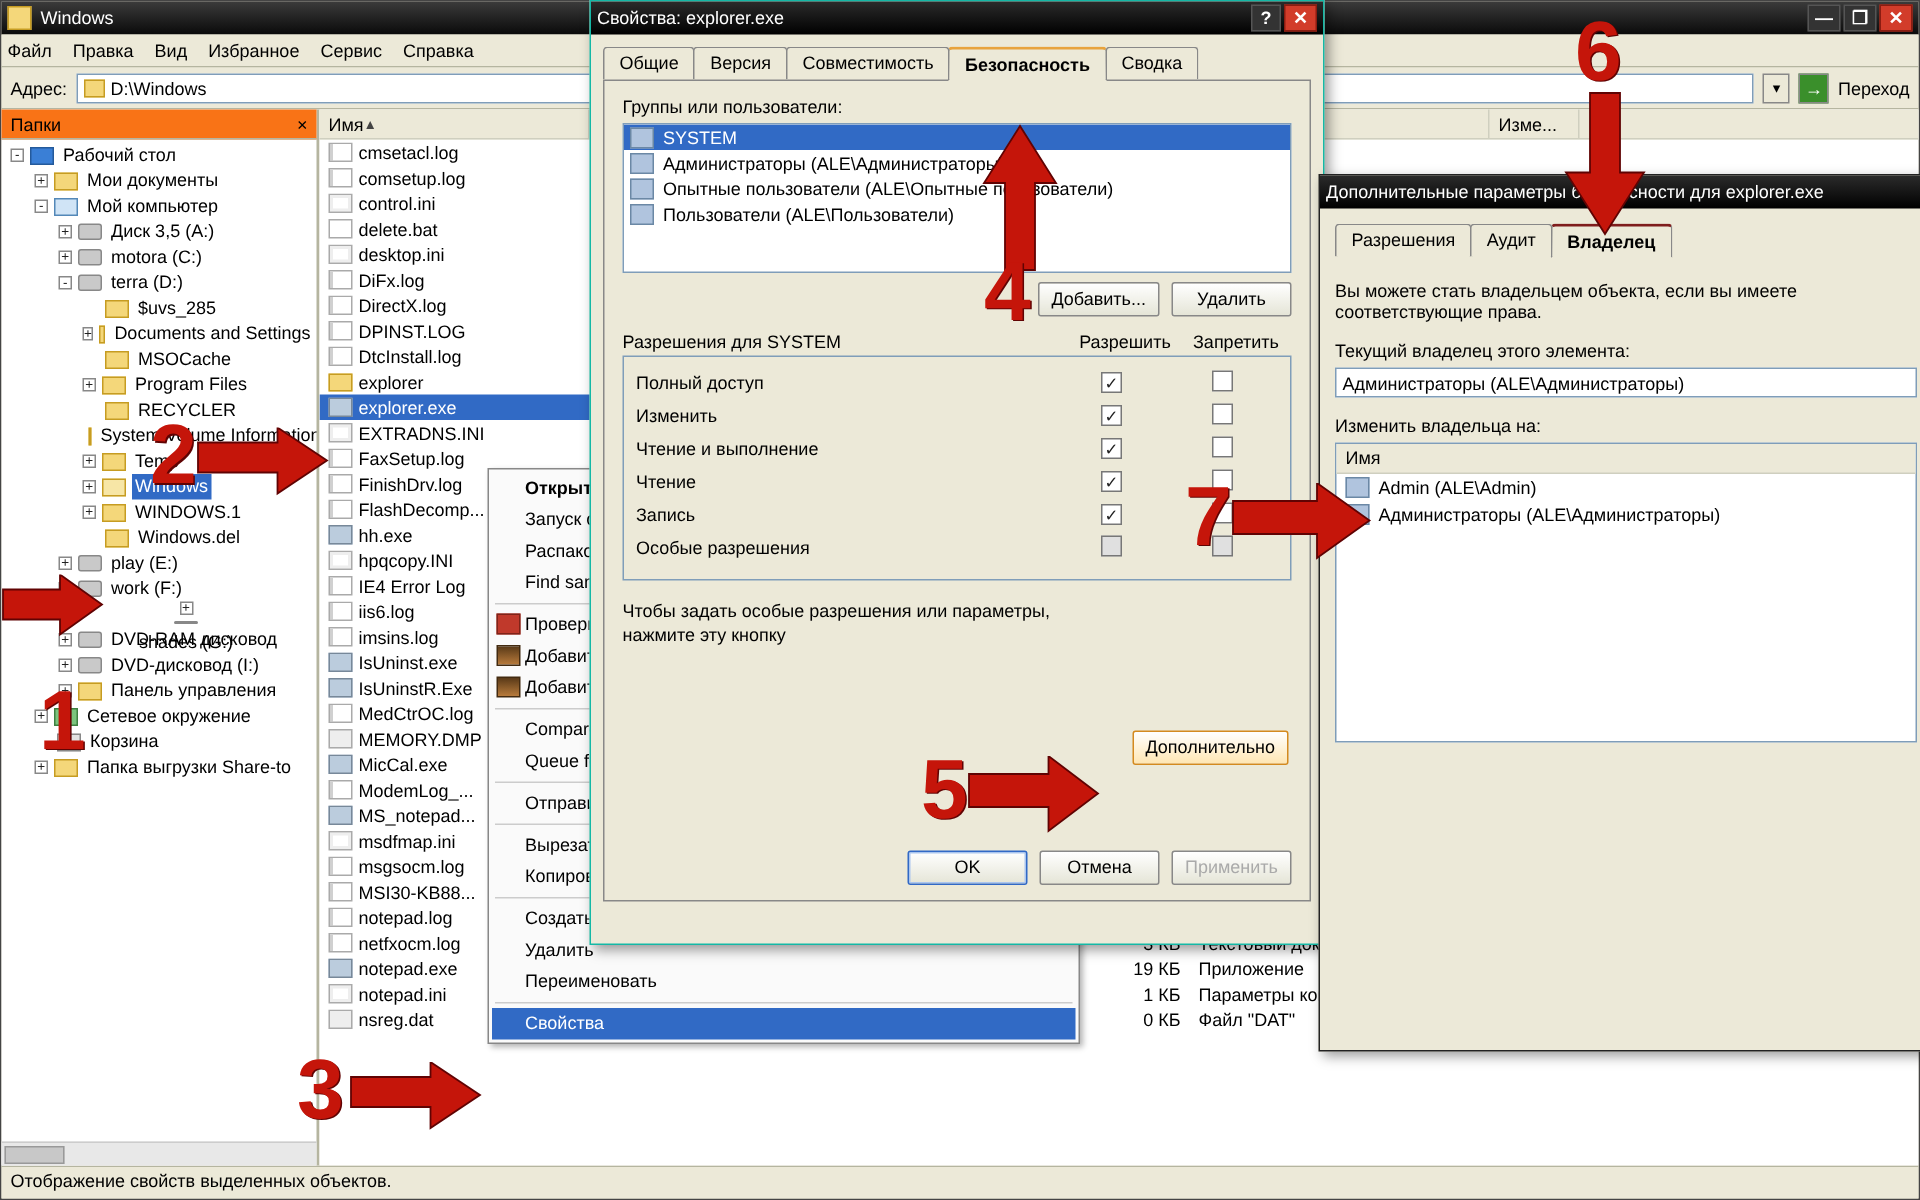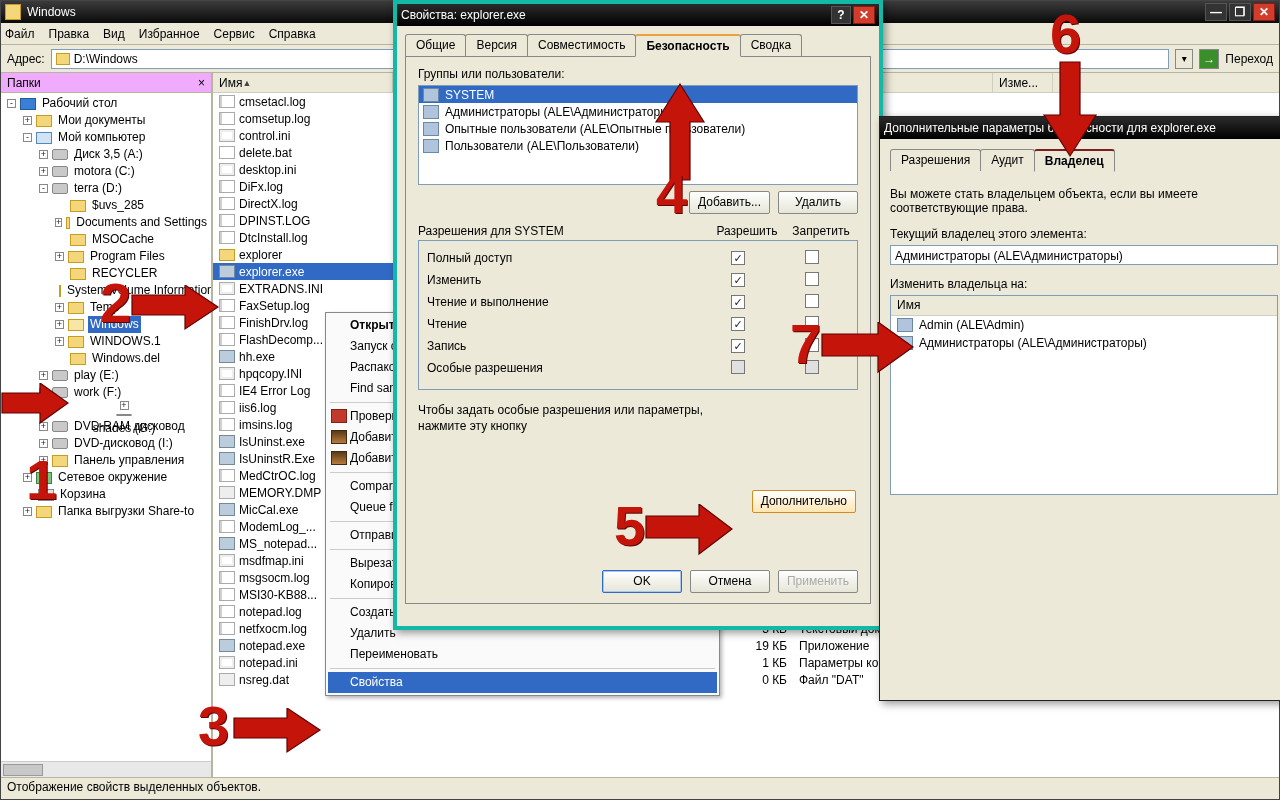--- a/index.html
+++ b/index.html
@@ -20,21 +20,21 @@
   .addrbar .fold { width:14px; height:12px; background:#f4d77a; border:1px solid #c69c22; display:inline-block; }
   .addrbar .go { width:20px; height:20px; background:#3a8f2b; display:flex; align-items:center; justify-content:center; color:#fff; border:1px solid #888;}
   .addrbar .go::after{content:"→"; font-weight:bold;}
   .addrbar .dropdown-btn{ width:18px; height:20px; border:1px solid #888; background:#ece9d8; display:flex; align-items:center; justify-content:center; }
   .addrbar .dropdown-btn::after{content:"▾"; font-size:10px;}
   .body-row { display:flex; height:calc(100% - 22px - 22px - 28px - 22px); }
   .statusbar { height:22px; background:#ece9d8; border-top:1px solid #b5b5a0; padding:2px 6px; }
 
   
   .pane-tree { width:212px; border-right:2px solid #b5b5a0; background:#fff; position:relative; }
-  .pane-tree .hdr { height:20px; background:#f0abfc; border-bottom:1px solid #b5b5a0; padding:2px 6px; display:flex; align-items:center; justify-content:space-between; }
+  .pane-tree .hdr { height:20px; background:#f97316; border-bottom:1px solid #b5b5a0; padding:2px 6px; display:flex; align-items:center; justify-content:space-between; }
   .pane-tree .hdr .x { font-family:Arial; }
   .tree { padding:2px 2px; overflow:hidden; height:calc(100% - 20px); line-height:17px; white-space:nowrap;}
   .tree .node { display:flex; align-items:center; gap:4px; height:17px;}
   .tree .exp { width:9px; height:9px; border:1px solid #888; font-size:9px; line-height:7px; text-align:center; color:#222; background:#fff;}
   .tree .noexp { width:11px; display:inline-block;}
   .ic { width:16px; height:14px; display:inline-block; }
   .ic.folder { background:#f4d77a; border:1px solid #c69c22; height:12px;}
   .ic.folderopen { background:#f7e6a6; border:1px solid #c69c22; height:12px;}
   .ic.disk { background:#c9c9c9; border:1px solid #888; border-radius:2px; height:11px;}
   .ic.desktop { background:#3a7fd6; border:1px solid #245a9b; height:12px;}
@@ -71,21 +71,21 @@
   .ctxmenu .item { height:21px; line-height:21px; padding:0 22px; position:relative;}
   .ctxmenu .item.bold { font-weight:bold; }
   .ctxmenu .item.sub::after { content:"▸"; position:absolute; right:8px; }
   .ctxmenu .item .icn { position:absolute; left:3px; top:3px; width:16px; height:14px; }
   .ctxmenu .sep { height:1px; background:#ccc; margin:3px 2px; }
   .ctxmenu .item.sel { background:#316ac5; color:#fff; }
   .icn.red { background:#c0392b; border:1px solid #7f2318;}
   .icn.winrar { background:linear-gradient(#5a3a18,#b77a3b); border:1px solid #422a10;}
 
   
-  .props { position:absolute; left:393px; top:0; width:490px; height:630px; background:#ece9d8; border:4px solid #14b8a6; z-index:40; box-shadow:3px 3px 8px rgba(0,0,0,.4);}
+  .props { position:absolute; left:393px; top:0; width:490px; height:630px; background:#ece9d8; border:1px solid #14b8a6; z-index:40; box-shadow:3px 3px 8px rgba(0,0,0,.4);}
   .props .titlebar { background:linear-gradient(to bottom,#2b2b2b,#000); }
   .props .titlebar .help { width:20px; height:18px; margin-left:2px; background:#333; border:1px solid #555; color:#fff; display:flex; align-items:center; justify-content:center; font-weight:bold;}
   .tabs { display:flex; padding:8px 8px 0 8px; gap:0;}
   .tab { padding:3px 10px; border:1px solid #888; border-bottom:none; background:#ece9d8; font-size:12px; border-radius:3px 3px 0 0; margin-right:-1px; position:relative;}
   .tab.active { background:#ece9d8; z-index:2; border-bottom:1px solid #ece9d8; margin-bottom:-1px; font-weight:bold; border-color:#e8a33d #888 #ece9d8 #888; border-top:2px solid #e8a33d;}
   .tab-pane { margin:0 8px 8px 8px; border:1px solid #888; height:548px; padding:10px 12px; background:#ece9d8; position:relative;}
   .grp-list { border:1px solid #7f9db9; background:#fff; height:100px; margin-top:4px; overflow:hidden; }
   .grp-list .grow { display:flex; align-items:center; gap:6px; padding:1px 4px; height:17px;}
   .grp-list .grow.sel { background:#316ac5; color:#ffffff; }
   .grp-list .grow .gicon { width:16px; height:14px; background:#b0c4de; border:1px solid #6b88a5; }

